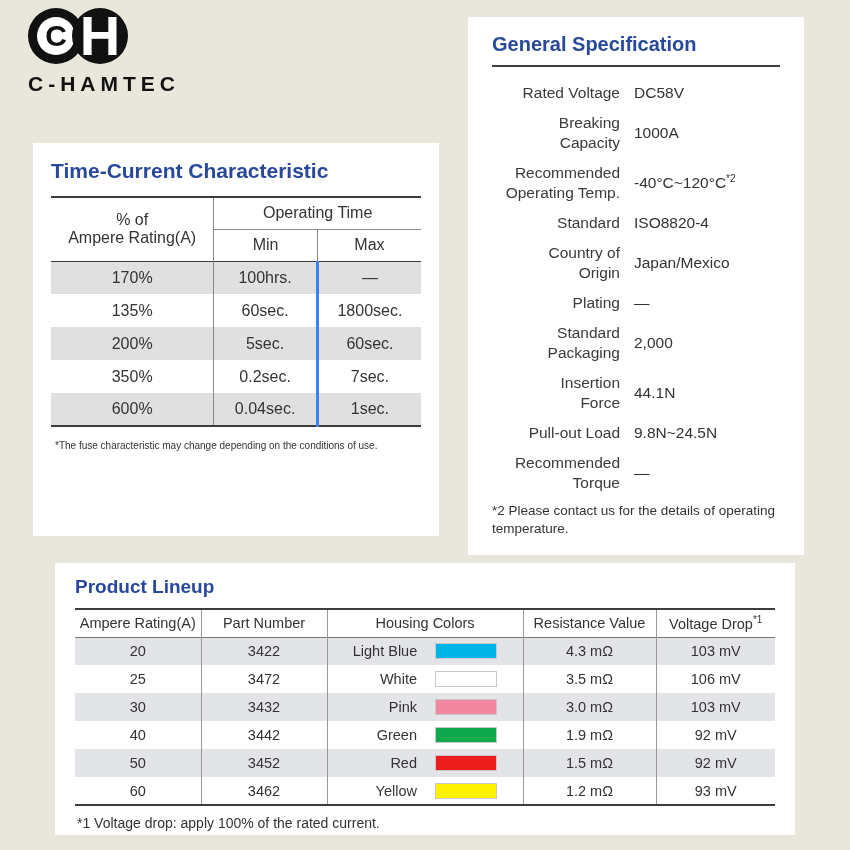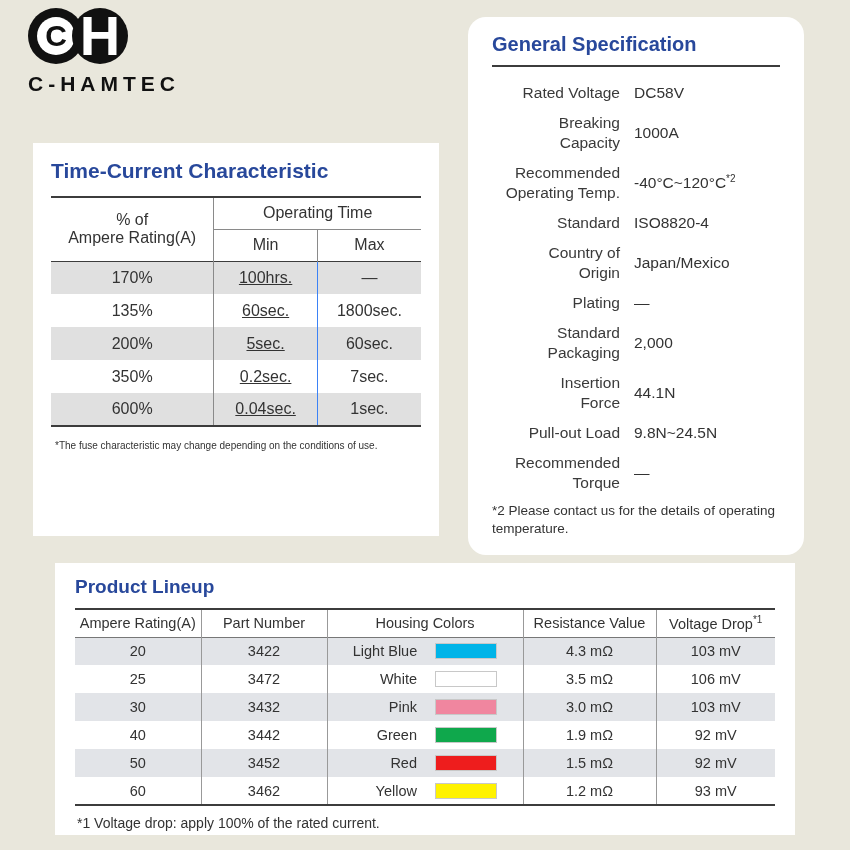--- a/index.html
+++ b/index.html
@@ -45,27 +45,27 @@
     width: 100%; border-collapse: collapse; margin-top: 13px;
     border-top: 2px solid #3c3c3c; border-bottom: 2px solid #3c3c3c;
     font-size: 16px; color: #333;
   }
   table.tc th, table.tc td { text-align: center; font-weight: normal; }
   table.tc .colpct { width: 44%; border-right: 1px solid #8a8a8a; }
   table.tc .grp { height: 32px; }
   table.tc .minmax th { height: 32px; }
   table.tc thead tr:first-child th.grp-th { border-bottom: 1px solid #8a8a8a; }
   table.tc thead { border-bottom: 1.5px solid #3c3c3c; }
-  table.tc td.min { border-right: 1px solid #3b82f6; text-decoration: underline; }
+  table.tc td.min { border-right: 3px solid #3b82f6; }
   table.tc th.min { border-right: 1px solid #8a8a8a; }
   table.tc tbody td { height: 33px; }
   table.tc tbody tr:nth-child(odd) { background: #e0e0e0; }
   .tc-note { margin-top: 12px; font-size: 10px; line-height: 1.35; color: #333; padding-left: 4px; }
   
-  .gs-card { left: 468px; top: 17px; width: 336px; height: 538px; padding: 16px 24px 14px 24px; border-radius: 18px; }
+  .gs-card { left: 468px; top: 17px; width: 336px; height: 538px; padding: 16px 24px 14px 24px; }
   .gs-card .section-title { font-size: 20px; }
   .gs-rule { border: none; border-top: 2px solid #3c3c3c; margin-top: 9px; }
   .gs-rows { margin-top: 16px; display: flex; flex-direction: column; gap: 11px; }
   .gs-row { display: flex; align-items: center; }
   .gs-label {
     width: 128px; display: flex; flex-direction: column; align-items: flex-end;
     text-align: right; font-size: 15.5px; color: #3a3a3a; line-height: 1.25;
     flex-shrink: 0;
   }
   .gs-value { margin-left: 14px; font-size: 15.5px; color: #333; }

